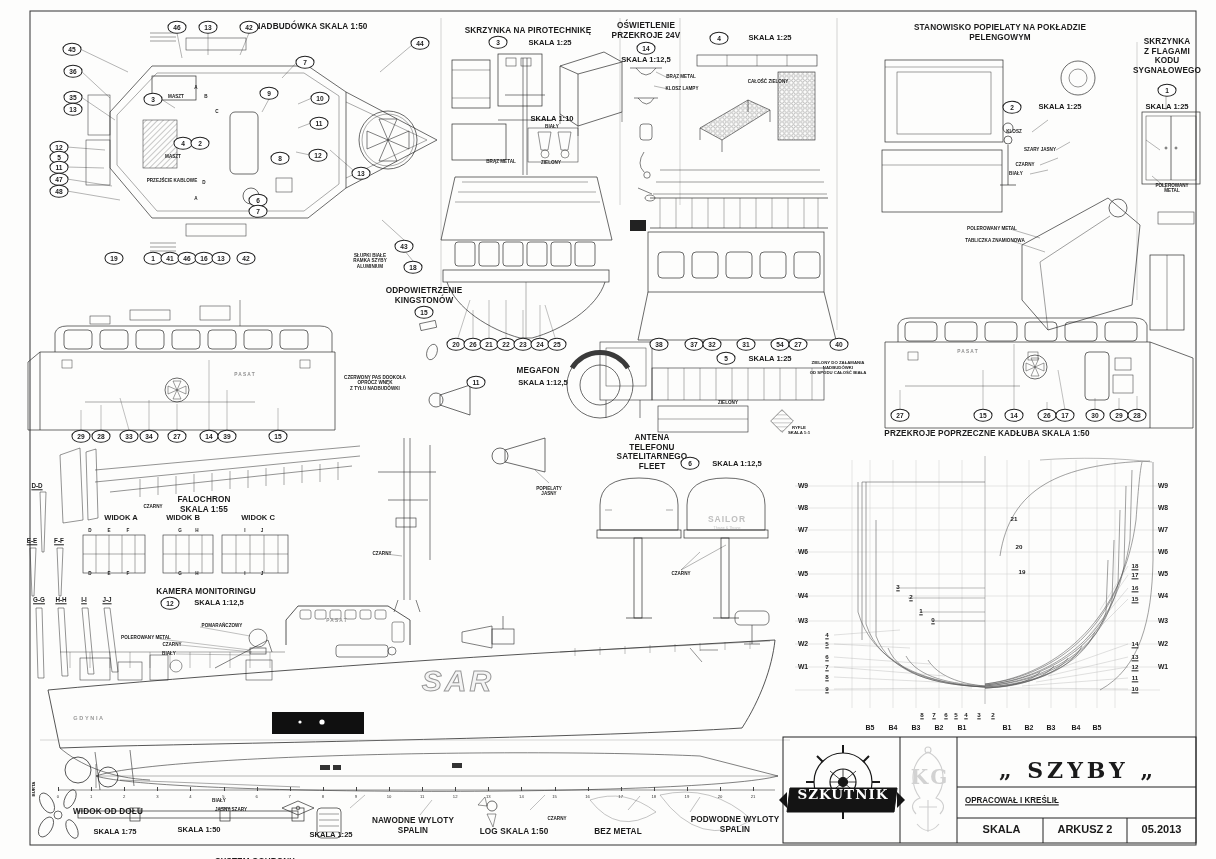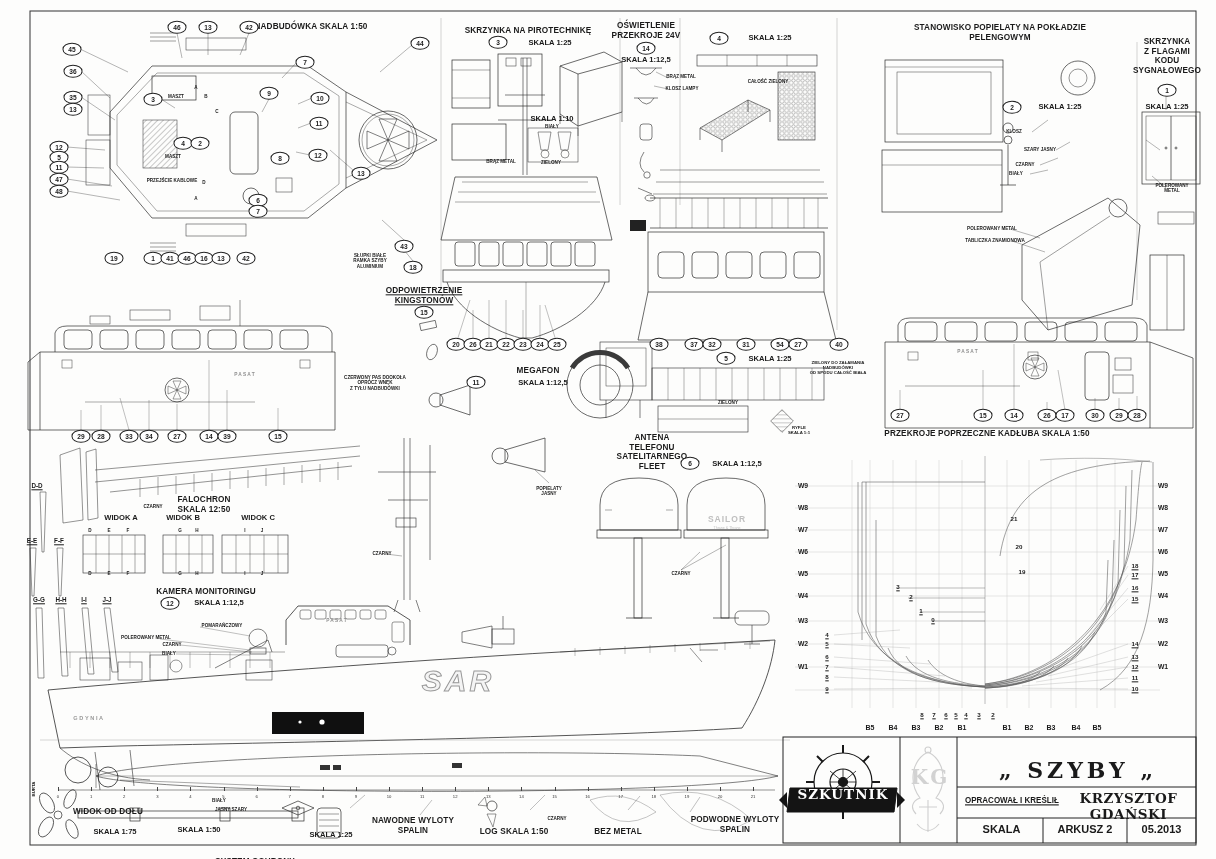--- a/index.html
+++ b/index.html
@@ -433,33 +433,33 @@
 PRZEKROJE 24V</div>
       <div class="ann h2" style="left: 646px; top: 60px;">SKALA 1:12,5</div>
       <div class="ann h2" style="left: 770px; top: 38px;">SKALA 1:25</div>
       <div class="ann h1" style="left: 1000px; top: 33px;">STANOWISKO POPIELATY NA POKŁADZIE PELENGOWYM</div>
       <div class="ann h2" style="left: 1060px; top: 107px;">SKALA 1:25</div>
       <div class="ann h1" style="left: 1167px; top: 56px;">SKRZYNKA
 Z FLAGAMI
 KODU
 SYGNAŁOWEGO</div>
       <div class="ann h2" style="left: 1167px; top: 107px;">SKALA 1:25</div>
-      <div class="ann h1" style="left: 424px; top: 296px; text-decoration: underline;">ODPOWIETRZENIE
+      <div class="ann h1" style="left: 424px; top: 296px;">ODPOWIETRZENIE
 KINGSTONÓW</div>
       <div class="ann h1" style="left: 538px; top: 371px;">MEGAFON</div>
       <div class="ann h2" style="left: 543px; top: 383px;">SKALA 1:12,5</div>
       <div class="ann h2" style="left: 770px; top: 359px;">SKALA 1:25</div>
       <div class="ann h1" style="left: 652px; top: 452px;">ANTENA
 TELEFONU
 SATELITARNEGO
 FLEET</div>
       <div class="ann h2" style="left: 737px; top: 464px;">SKALA 1:12,5</div>
       <div class="ann h1" style="left: 987px; top: 434px;">PRZEKROJE POPRZECZNE KADŁUBA  SKALA 1:50</div>
       <div class="ann h1" style="left: 204px; top: 505px;">FALOCHRON
-SKALA 12:50</div>
+SKALA 1:55</div>
       <div class="ann h2" style="left: 121px; top: 518px;">WIDOK A</div>
       <div class="ann h2" style="left: 183px; top: 518px;">WIDOK B</div>
       <div class="ann h2" style="left: 258px; top: 518px;">WIDOK C</div>
       <div class="ann h1" style="left: 206px; top: 592px;">KAMERA MONITORINGU</div>
       <div class="ann h2" style="left: 219px; top: 603px;">SKALA 1:12,5</div>
       <div class="ann tn" style="left: 799px; top: 430px;">RYFLE
 SKALA 1:1</div>
       <div class="ann h1" style="left: 108px; top: 812px;">WIDOK OD DOŁU</div>
       <div class="ann h2" style="left: 115px; top: 832px;">SKALA 1:75</div>
       <div class="ann h2" style="left: 199px; top: 830px;">SKALA 1:50</div>
@@ -717,21 +717,20 @@
       <div class="ruler-tick" style="left: 686.9px; top: 787px;"></div>
       <div class="ruler-num" style="left: 720px; top: 796px;">20</div>
       <div class="ruler-tick" style="left: 720px; top: 787px;"></div>
       <div class="ruler-num" style="left: 753.1px; top: 796px;">21</div>
       <div class="ruler-tick" style="left: 753.1px; top: 787px;"></div>
     </div>
 
 <div class="tb">
   <div class="cell tb-ship">„ SZYBY „</div>
   <div class="cell tb-credit-label">OPRACOWAŁ I KREŚLIŁ</div>
-  <div class="cell tb-credit-name">KRZYSZTOF GDAŃSKI</div>
   <div class="cell tb-scala">SKALA</div>
   <div class="cell tb-arkusz">ARKUSZ 2</div>
   <div class="cell tb-date">05.2013</div>
   <div class="cell tb-brand">SZKUTNIK</div>
   <div class="cell tb-kg">KG</div>
 </div>
 
 </div>
 
 </body></html>

